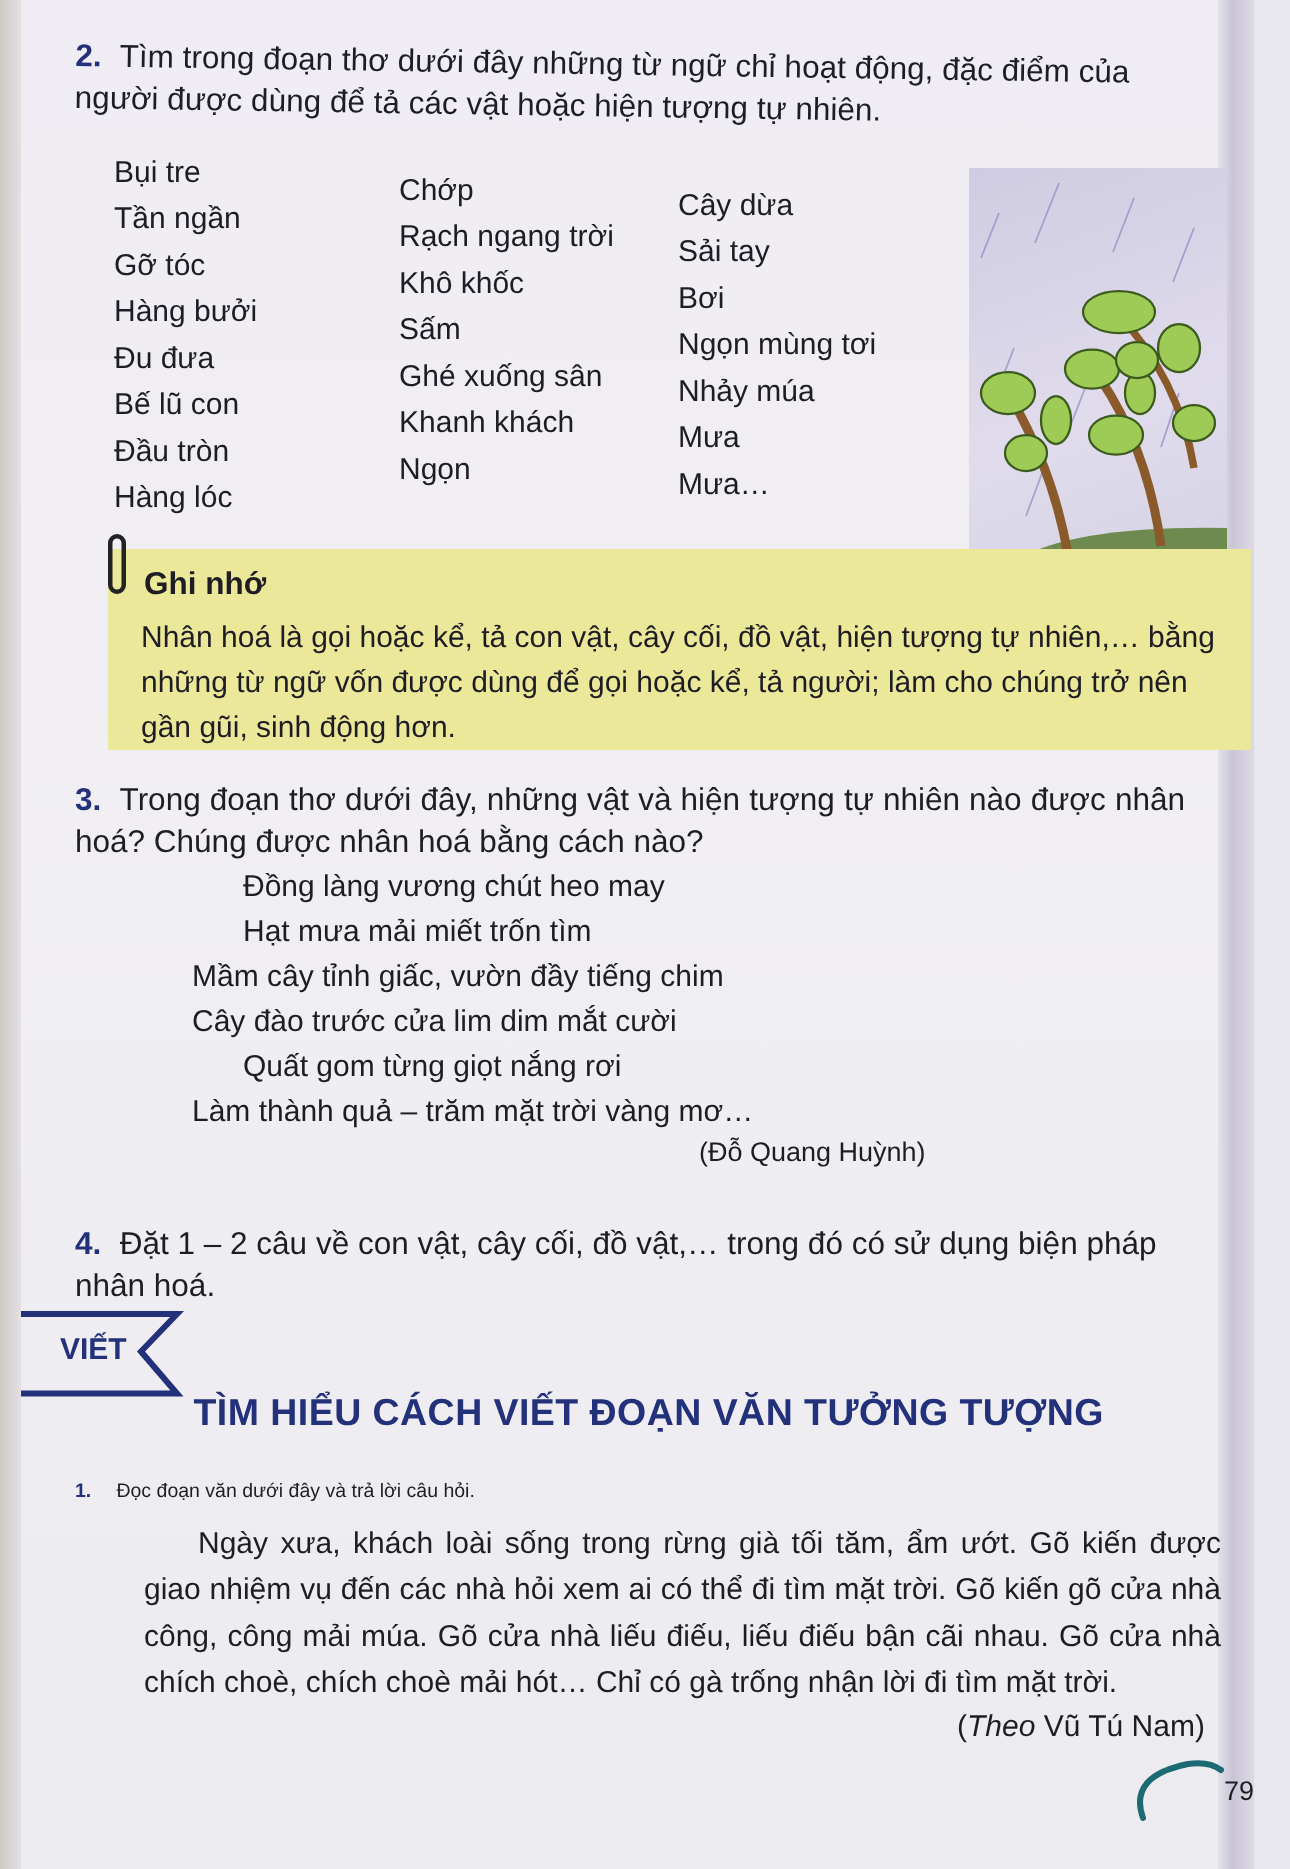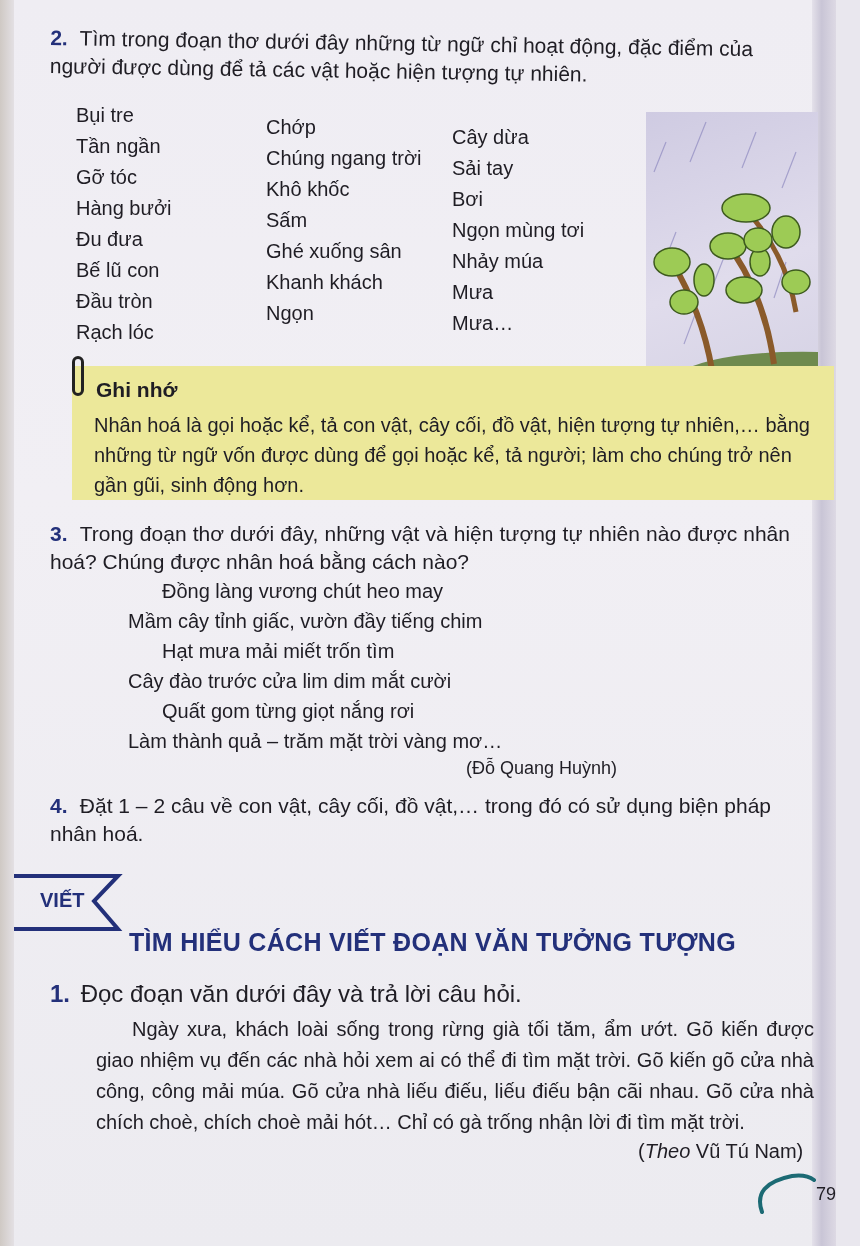--- a/index.html
+++ b/index.html
@@ -46,25 +46,25 @@
   </div>
 
   <div class="col" style="left:62px; top:104px;" id="col1">
       <div>Bụi tre</div>
       <div>Tần ngần</div>
       <div>Gỡ tóc</div>
       <div>Hàng bưởi</div>
       <div>Đu đưa</div>
       <div>Bế lũ con</div>
       <div>Đầu tròn</div>
-      <div>Rạch lóc</div>
+      <div>Hàng lóc</div>
     </div>
   <div class="col" style="left:252px; top:116px;" id="col2">
       <div>Chớp</div>
-      <div>Chúng ngang trời</div>
+      <div>Rạch ngang trời</div>
       <div>Khô khốc</div>
       <div>Sấm</div>
       <div>Ghé xuống sân</div>
       <div>Khanh khách</div>
       <div>Ngọn</div>
     </div>
   <div class="col" style="left:438px; top:126px;" id="col3">
       <div>Cây dừa</div>
       <div>Sải tay</div>
       <div>Bơi</div>
@@ -112,42 +112,42 @@
     <div class="note-title">Ghi nhớ</div>
     <div class="note-body">Nhân hoá là gọi hoặc kể, tả con vật, cây cối, đồ vật, hiện tượng tự nhiên,… bằng những từ ngữ vốn được dùng để gọi hoặc kể, tả người; làm cho chúng trở nên gần gũi, sinh động hơn.</div>
   </div>
 
   <div class="q" style="left:36px; top:520px; width:740px; text-align:justify;">
     <span class="num">3.</span>
     <span>Trong đoạn thơ dưới đây, những vật và hiện tượng tự nhiên nào được nhân hoá? Chúng được nhân hoá bằng cách nào?</span>
   </div>
   <div class="poem" style="position:absolute; left:96px; top:580px;margin-left:18px;" id="poem3">
       <div style="padding-left: 34px;">Đồng làng vương chút heo may</div>
+      <div style="padding-left: 34px;">Hạt mưa mải miết trốn tìm</div>
       <div>Mầm cây tỉnh giấc, vườn đầy tiếng chim</div>
-      <div style="padding-left: 34px;">Hạt mưa mải miết trốn tìm</div>
       <div>Cây đào trước cửa lim dim mắt cười</div>
       <div style="padding-left: 34px;">Quất gom từng giọt nắng rơi</div>
       <div>Làm thành quả – trăm mặt trời vàng mơ…</div>
     </div>
   <div style="position:absolute; left:452px; top:758px; font-size:18px;">(Đỗ Quang Huỳnh)</div>
 
-  <div class="q" style="left:36px; top:792px; width:760px;">
+  <div class="q" style="left:36px; top:816px; width:760px;">
     <span class="num">4.</span>
     <span>Đặt 1 – 2 câu về con vật, cây cối, đồ vật,… trong đó có sử dụng biện pháp nhân hoá.</span>
   </div>
 
   <div class="viet-tag" style="left:0;">
     <svg width="110" height="60" viewBox="0 0 110 60" style="position:absolute;left:0;top:0">
       <path d="M0 3 L104 3 L80 28 L104 56 L0 56" fill="none" stroke="#23307a" stroke-width="4"></path>
     </svg>
     <span style="position:absolute; left:26px; top:16px; font-weight:bold; font-size:20px; color:#23307a;">VIẾT</span>
   </div>
   <div class="section-title">TÌM HIỂU CÁCH VIẾT ĐOẠN VĂN TƯỞNG TƯỢNG</div>
 
-  <div class="q" style="left:36px; top:980px; width:760px; font-size:24px;">
+  <div class="q" style="left:36px; top:980px; width:760px; font-size:13px;">
     <span class="num">1.</span>
     <span>Đọc đoạn văn dưới đây và trả lời câu hỏi.</span>
   </div>
   <div class="para">
     <span style="display:inline-block; width:36px;"></span><span>Ngày xưa, khách loài sống trong rừng già tối tăm, ẩm ướt. Gõ kiến được giao nhiệm vụ đến các nhà hỏi xem ai có thể đi tìm mặt trời. Gõ kiến gõ cửa nhà công, công mải múa. Gõ cửa nhà liếu điếu, liếu điếu bận cãi nhau. Gõ cửa nhà chích choè, chích choè mải hót… Chỉ có gà trống nhận lời đi tìm mặt trời.</span>
   </div>
   <div style="position:absolute; left:624px; top:1140px; font-size:20px;">(<i>Theo</i> <span>Vũ Tú Nam</span>)</div>
 
   <div class="page-no">
     <svg width="66" height="56" viewBox="0 0 66 56" style="position:absolute;left:0;top:0">

